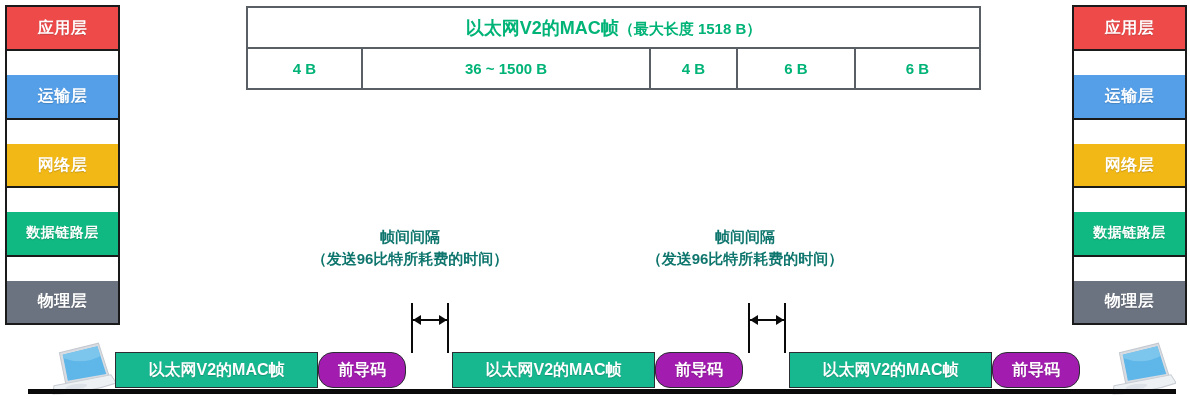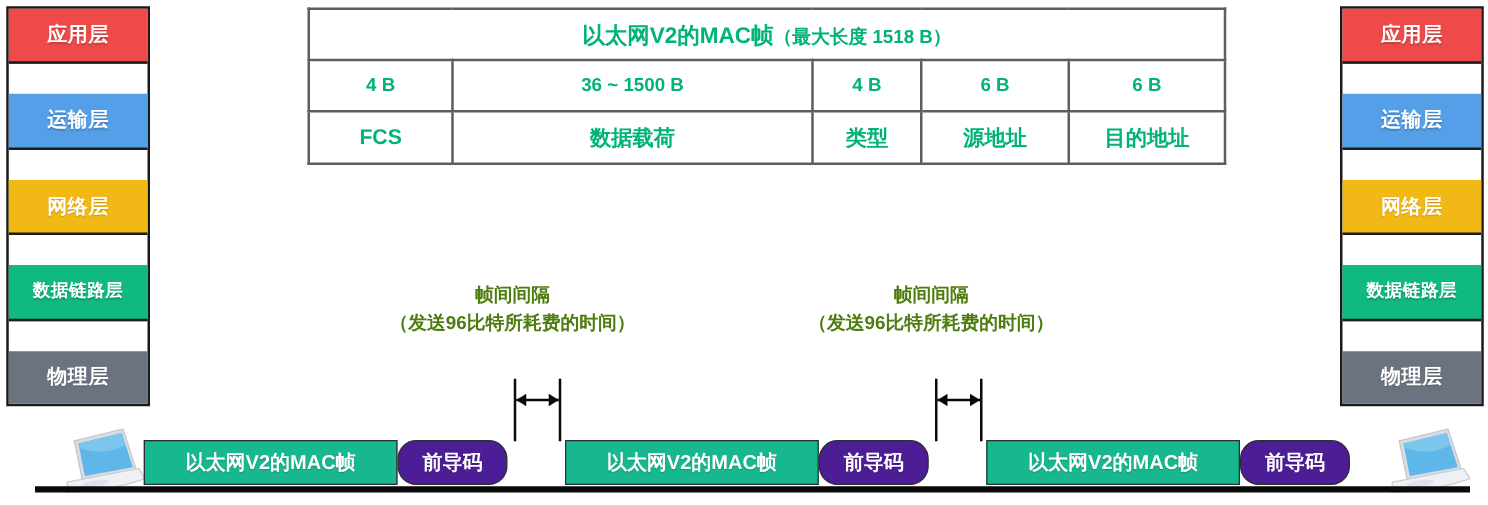--- a/index.html
+++ b/index.html
@@ -79,21 +79,21 @@
     font-size: 17px;
   }
   .title-sub {
     font-size: 15px;
   }
 
   
   .gap-note {
     position: absolute;
     text-align: center;
-    color: #4d7c0f;
+    color: #0f766e;
     font-weight: bold;
     font-size: 15px;
     line-height: 1.45;
     white-space: nowrap;
   }
   .gap-note .l1 { display: block; }
   .gap-note .l2 { display: block; }
 
   
   .gap-measure { position: absolute; }
@@ -143,21 +143,21 @@
     justify-content: center;
     color: #ffffff;
     font-weight: bold;
     font-size: 16px;
     white-space: nowrap;
     border: 1px solid #2b2f33;
     box-sizing: border-box;
     text-shadow: 0 1px 1px rgba(0,0,0,0.2);
   }
   .tx-part.mac { background: #17b890; width: 203px; }
-  .tx-part.pre { background: #4c1d95; width: 88px; border-radius: 15px; }
+  .tx-part.pre { background: #a21caf; width: 88px; border-radius: 15px; }
 
   
   .laptop { position: absolute; }
 </style>
 </head>
 <body>
 
 <div class="layer-stack left">
   <div class="layer-cell" style="background: rgb(239, 74, 74);">
     <span>应用层</span>
@@ -208,27 +208,20 @@
         <span>以太网V2的MAC帧</span><span class="title-sub">（最大长度 1518 B）</span>
       </td>
     </tr>
     <tr>
       <td class="size-cell">4 B</td>
       <td class="size-cell">36 ~ 1500 B</td>
       <td class="size-cell">4 B</td>
       <td class="size-cell">6 B</td>
       <td class="size-cell">6 B</td>
     </tr>
-    <tr>
-      <td class="name-cell">FCS</td>
-      <td class="name-cell">数据载荷</td>
-      <td class="name-cell">类型</td>
-      <td class="name-cell">源地址</td>
-      <td class="name-cell">目的地址</td>
-    </tr>
   </tbody>
 </table>
 
 <div class="gap-note" style="left:280px; top:226px; width:260px;">
   <span class="l1">帧间间隔</span>
   <span class="l2">（发送96比特所耗费的时间）</span>
 </div>
 
 <div class="gap-note" style="left:615px; top:226px; width:260px;">
   <span class="l1">帧间间隔</span>

